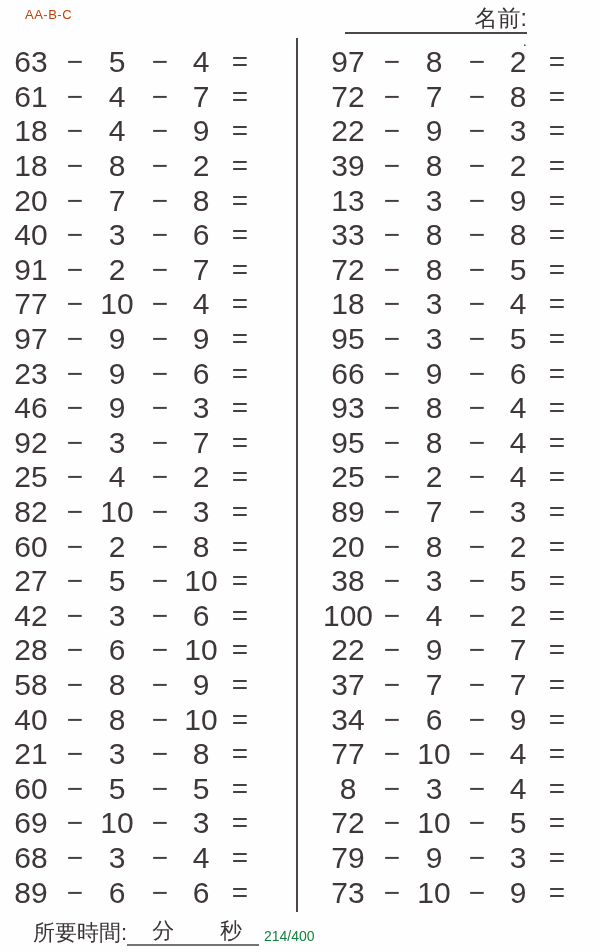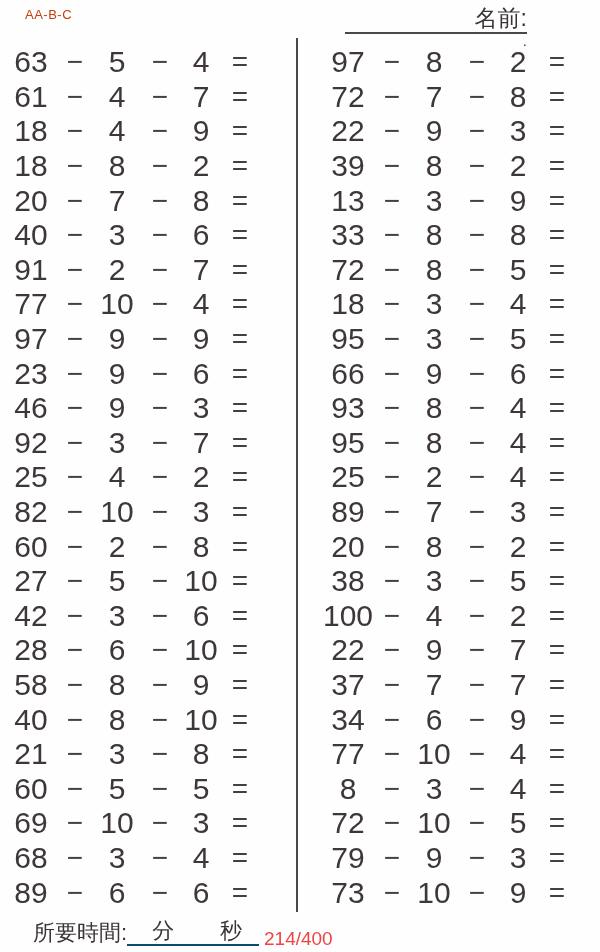--- a/index.html
+++ b/index.html
@@ -57,32 +57,32 @@
 
   
   .footer { position: absolute; left: 0; top: 912px; width: 516px; height: 40px; margin-left: 27px; }
   .time-block {
     position: absolute; left: 6px; top: 4px;
     display: flex; align-items: flex-end; height: 30px;
   }
   .time-label { font-size: 22px; line-height: 27px; color: #3b3436; }
   .time-line {
     display: inline-block; height: 27px;
-    border-bottom: 2px solid #0c4a6e;
+    border-bottom: 2px solid #737373;
     white-space: nowrap;
   }
   .time-unit {
     display: inline-block; text-align: center;
     font-size: 22px; line-height: 27px; color: #3b3436;
   }
   .time-unit.min { width: 72px; }
   .time-unit.sec { width: 55px; }
   .page-num {
     position: absolute; left: 237px; top: 16px;
-    font-size: 19px; color: #ef4444;
+    font-size: 14px; color: #15803d;
   }
   .copyright {
     position: absolute; left: 301px; top: 18px;
     font-size: 12.5px; color: #5a5456;
   }
 </style>
 </head>
 <body>
 
 <div class="page">

